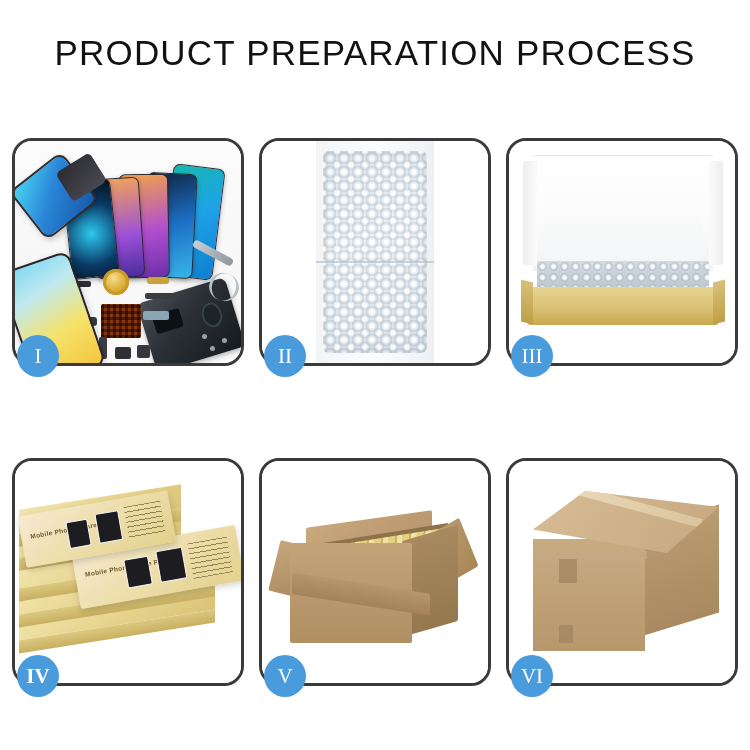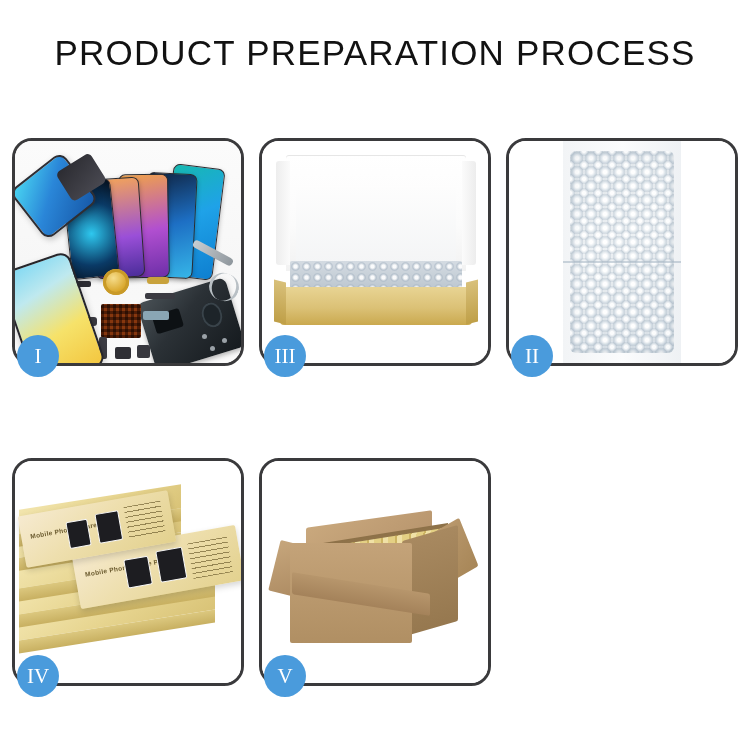--- a/index.html
+++ b/index.html
@@ -51,21 +51,21 @@
     position: absolute;
     left: 2px; bottom: -14px;
     width: 42px; height: 42px; border-radius: 50%;
     background: #4a9bdc;
     display: flex; align-items: center; justify-content: center;
     color: #ffffff;
     font-family: "Liberation Serif", serif;
     font-size: 21px; line-height: 1;
     z-index: 6;
   }
-  .badge.under { z-index: 2; }
+  .badge.under { z-index: 2; font-weight: bold; }
 
   
   .p1 { background: linear-gradient(180deg,#fbfbfb 0%,#f7f7f7 55%,#fafafa 100%); }
   .fan { position: absolute; left: 48px; top: 12px; width: 180px; height: 125px; }
   .fan i {
     position: absolute; bottom: 0; border-radius: 7px;
     box-shadow: 0 2px 5px rgba(0,0,0,.28);
     border: 1.4px solid #2b2b30;
   }
   .f5 { left: 104px; width: 52px; height: 112px;
@@ -282,36 +282,36 @@
         <div class="tool"></div>
         <div class="tweez"></div>
         <div class="screw sc1"></div>
         <div class="screw sc2"></div>
         <div class="screw sc3"></div>
       </div>
       <div class="badge">I</div>
     </div>
 
     <div class="panel">
+      <div class="panel-inner p2">
+        <div class="wrapbg"></div>
+        <div class="bubbles"></div>
+        <div class="wrapseam"></div>
+      </div>
+      <div class="badge">II</div>
+    </div>
+
+    <div class="panel">
       <div class="panel-inner p3">
         <div class="lid"></div>
         <div class="foam"></div>
         <div class="bubtray"></div>
         <div class="kraft"></div>
       </div>
       <div class="badge">III</div>
-    </div>
-
-    <div class="panel">
-      <div class="panel-inner p2">
-        <div class="wrapbg"></div>
-        <div class="bubbles"></div>
-        <div class="wrapseam"></div>
-      </div>
-      <div class="badge">II</div>
     </div>
 
     <div class="panel">
       <div class="panel-inner p4">
         <div class="stack">
           <div class="sbox sb1">
               <div class="top"></div>
               <div class="side"></div>
             </div>
           <div class="sbox sb2">
@@ -361,15 +361,30 @@
           <div class="flap flapRight"></div>
           <div class="flap flapLeft"></div>
           <div class="cside"></div>
           <div class="cfront"></div>
           <div class="flap flapFront"></div>
         </div>
       </div>
       <div class="badge">V</div>
     </div>
 
+    <div class="panel">
+      <div class="panel-inner p6">
+        <div class="sealed">
+          <div class="sside"></div>
+          <div class="sfront"></div>
+          <div class="stop">
+            <div class="tape"></div>
+          </div>
+          <div class="tape2"></div>
+          <div class="tab tab1"></div>
+          <div class="tab tab2"></div>
+        </div>
+      </div>
+      <div class="badge">VI</div>
+    </div>
 
   </div>
 </div>
 
 </body></html>

